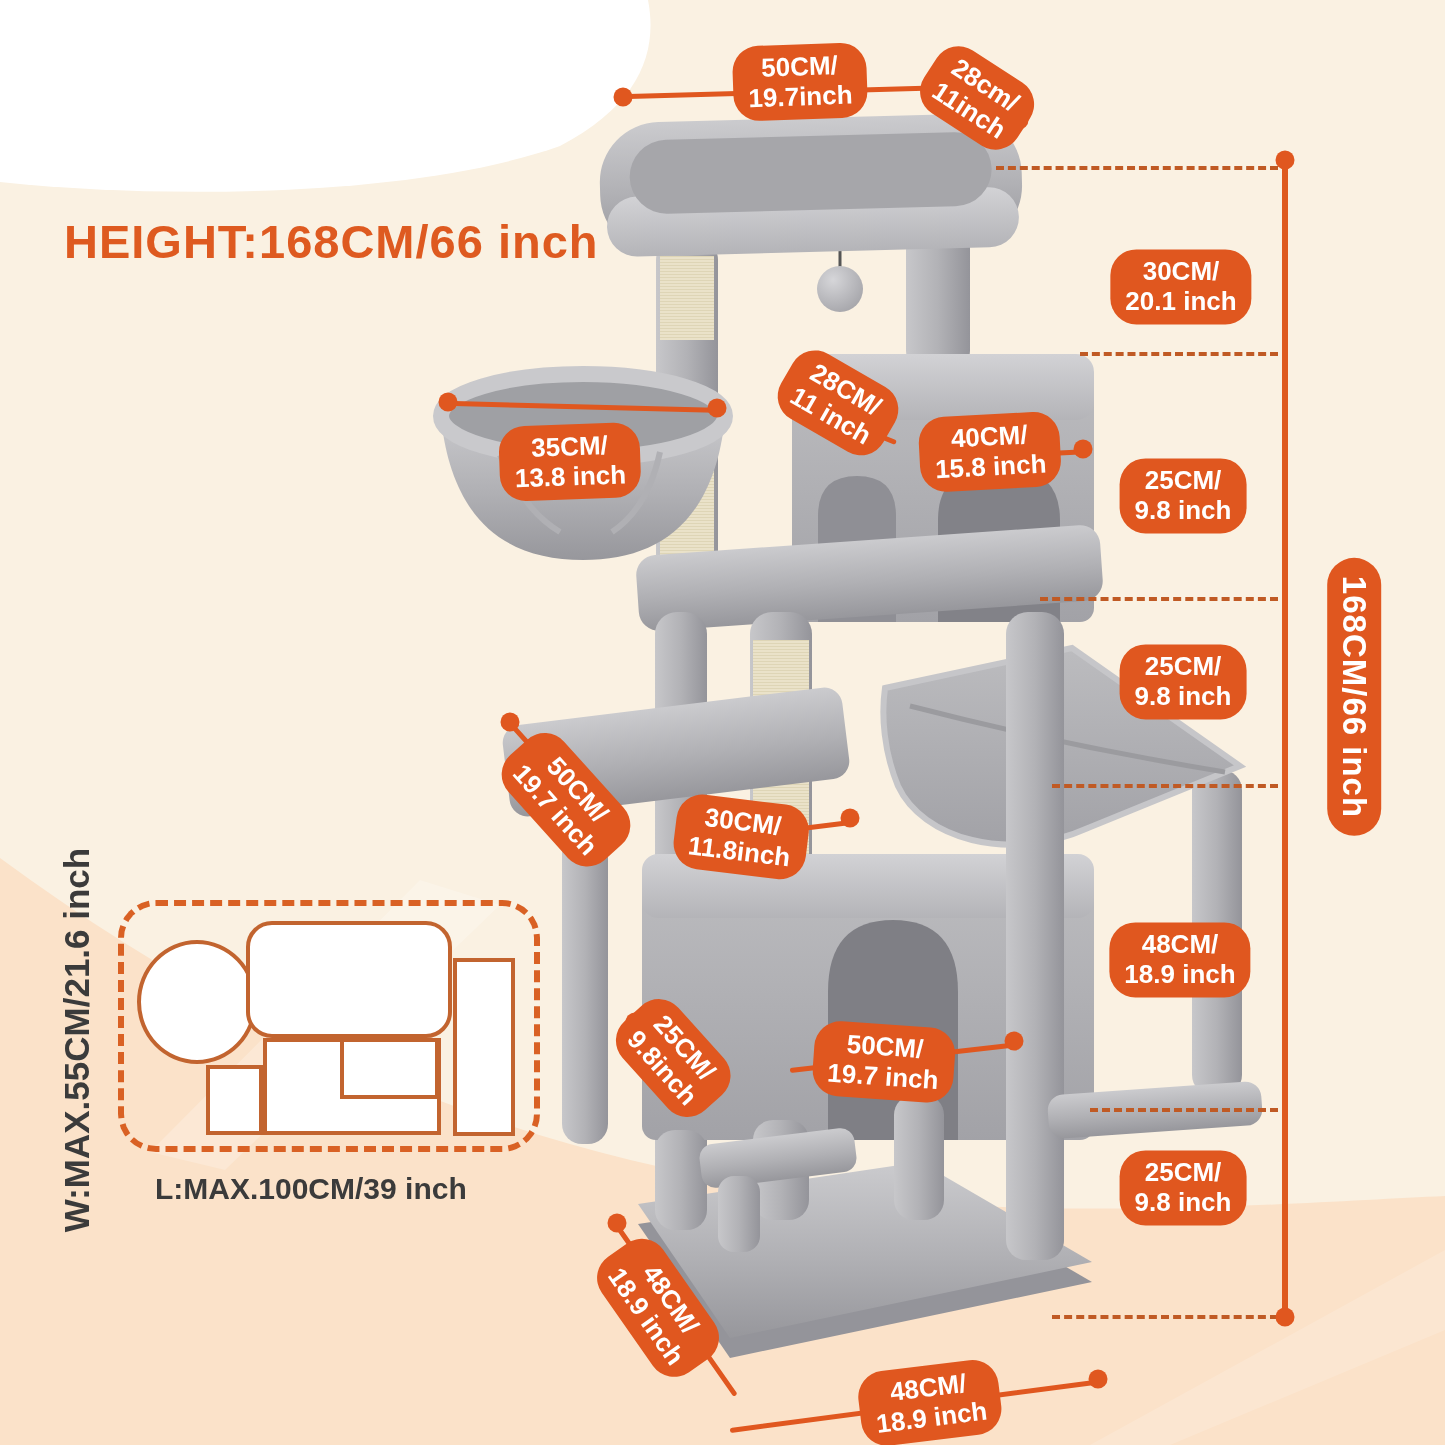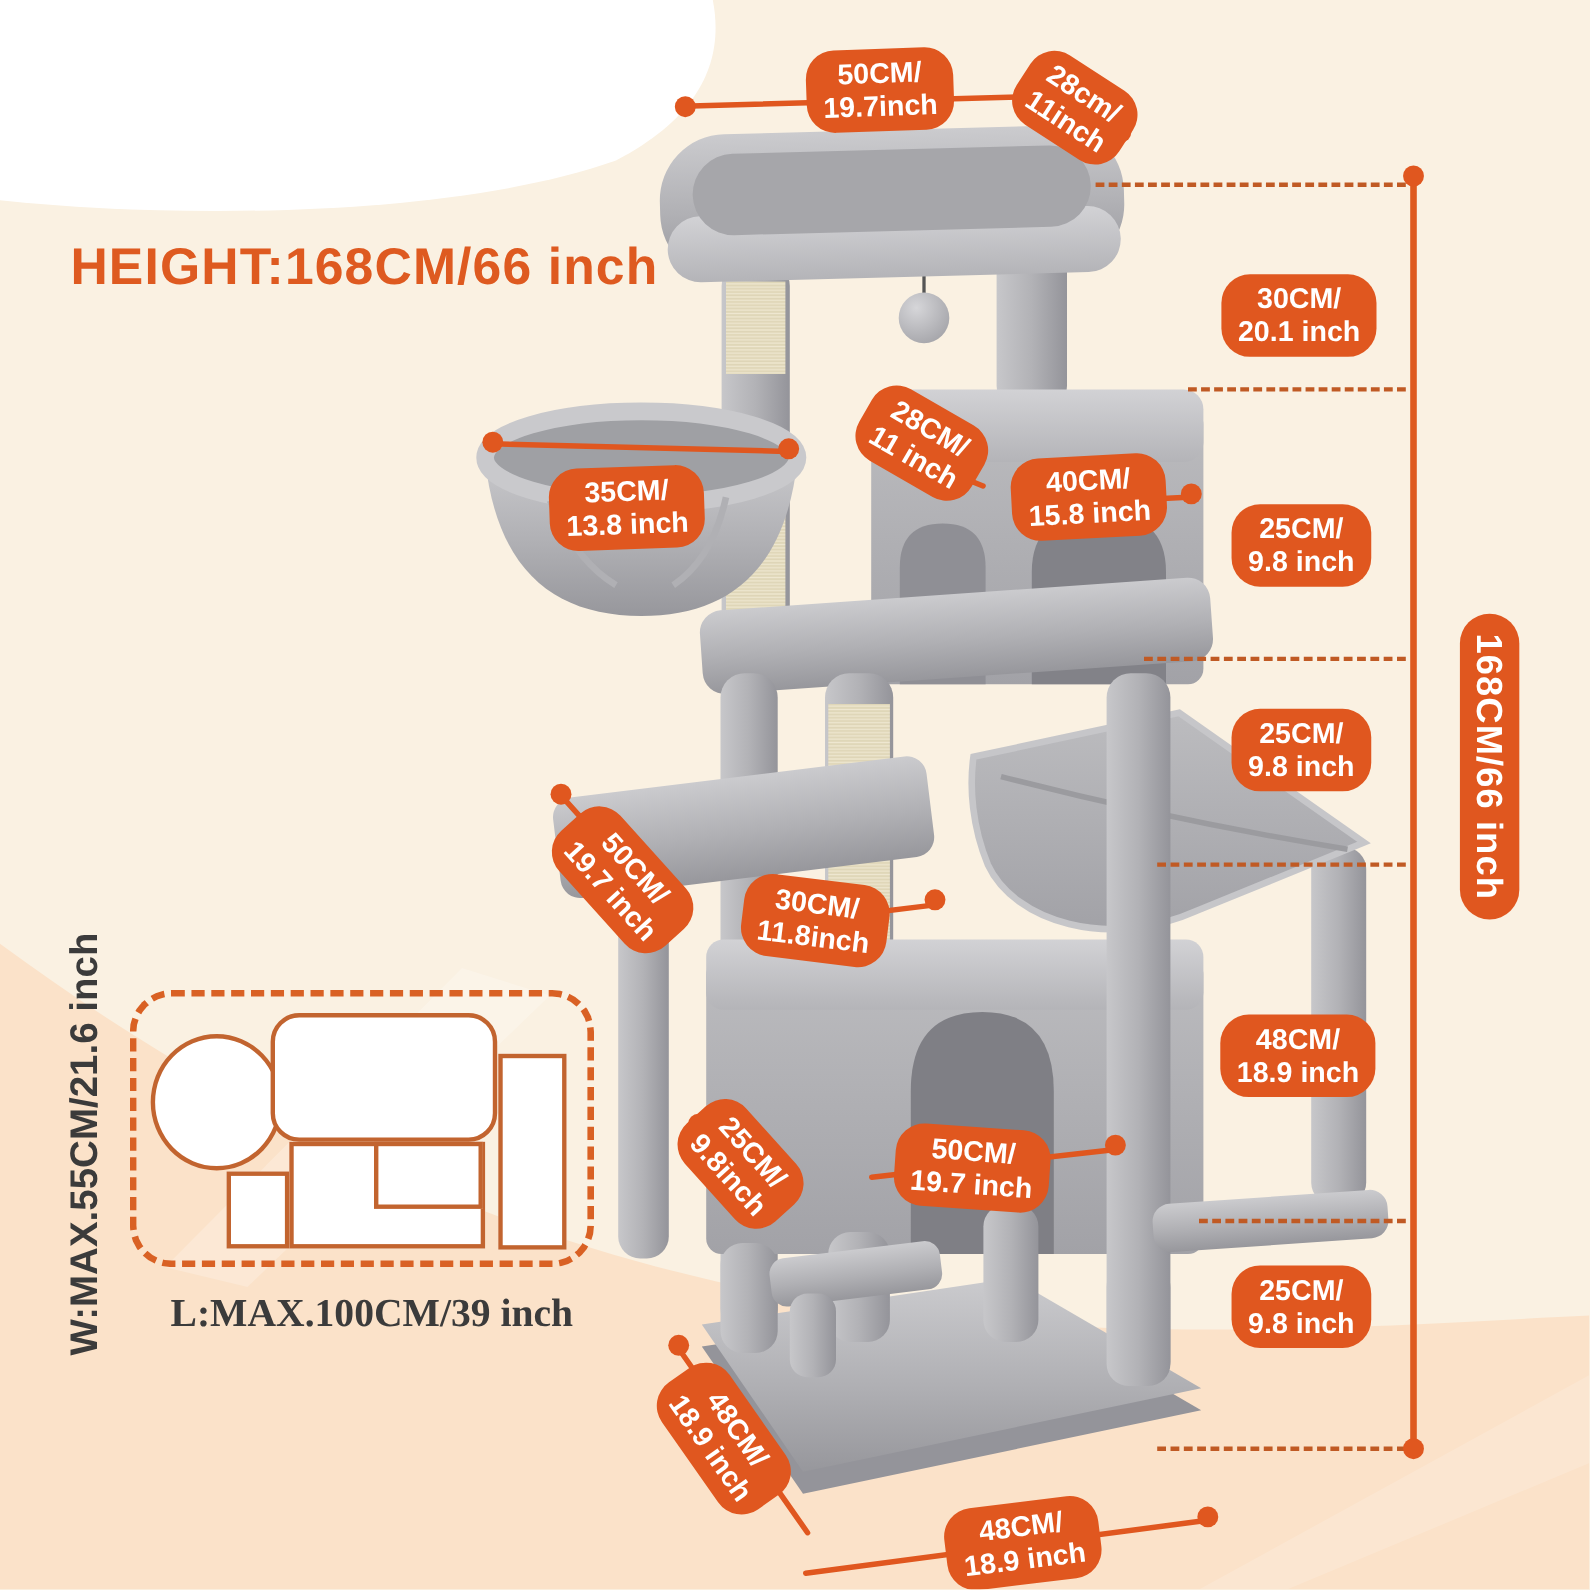--- a/index.html
+++ b/index.html
@@ -20,22 +20,22 @@
 
   .dot{position:absolute;width:19px;height:19px;border-radius:50%;background:#e0571f;
     transform:translate(-50%,-50%);z-index:5;}
   .ln{position:absolute;height:5px;background:#e0571f;border-radius:3px;
     transform-origin:0 50%;transform:rotate(var(--r,0deg));z-index:4;}
   .dash{position:absolute;height:0;border-top:4px dashed #c05a24;z-index:3;}
   .vline{position:absolute;width:6px;background:#de5a1f;border-radius:3px;z-index:3;}
 
   .w-label{position:absolute;left:77px;top:1040px;transform:translate(-50%,-50%) rotate(-90deg);
     font-size:35px;font-weight:700;color:#3b3b3b;white-space:nowrap;z-index:4;}
-  .l-label{position:absolute;left:155px;top:1172px;font-size:36px;font-weight:700;
-    color:#3b3b3b;white-space:nowrap;z-index:4;font-family:Liberation Serif, serif;}
+  .l-label{position:absolute;left:155px;top:1172px;font-size:30px;font-weight:700;
+    color:#3b3b3b;white-space:nowrap;z-index:4;}
 
   .sofa-box{position:absolute;left:118px;top:900px;width:410px;height:240px;
     border:6px dashed #d96124;border-radius:38px;z-index:2;}
   .sofa-shape{position:absolute;background:#fff;border:4px solid #c2642f;box-sizing:border-box;}
   .sofa-circle{left:137px;top:940px;width:120px;height:124px;border-radius:50%;z-index:3;}
   .sofa-back{left:246px;top:921px;width:206px;height:117px;border-radius:26px;z-index:5;}
   .sofa-right{left:453px;top:958px;width:62px;height:178px;z-index:4;}
   .sofa-small-left{left:206px;top:1065px;width:57px;height:70px;z-index:4;}
   .sofa-bottom{left:263px;top:1038px;width:178px;height:97px;z-index:4;}
   .sofa-inner{left:340px;top:1038px;width:99px;height:61px;z-index:5;}

